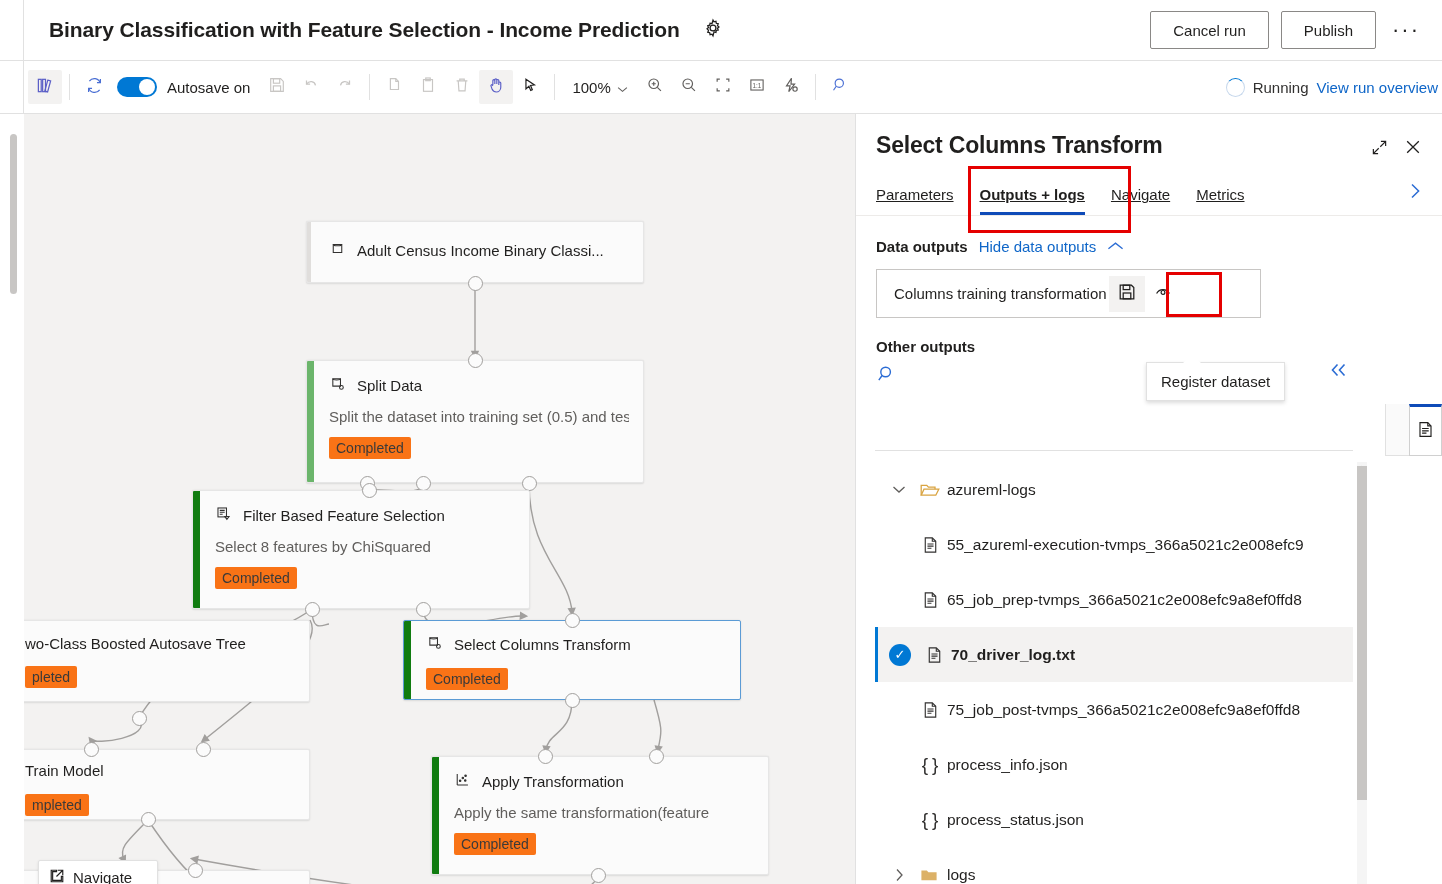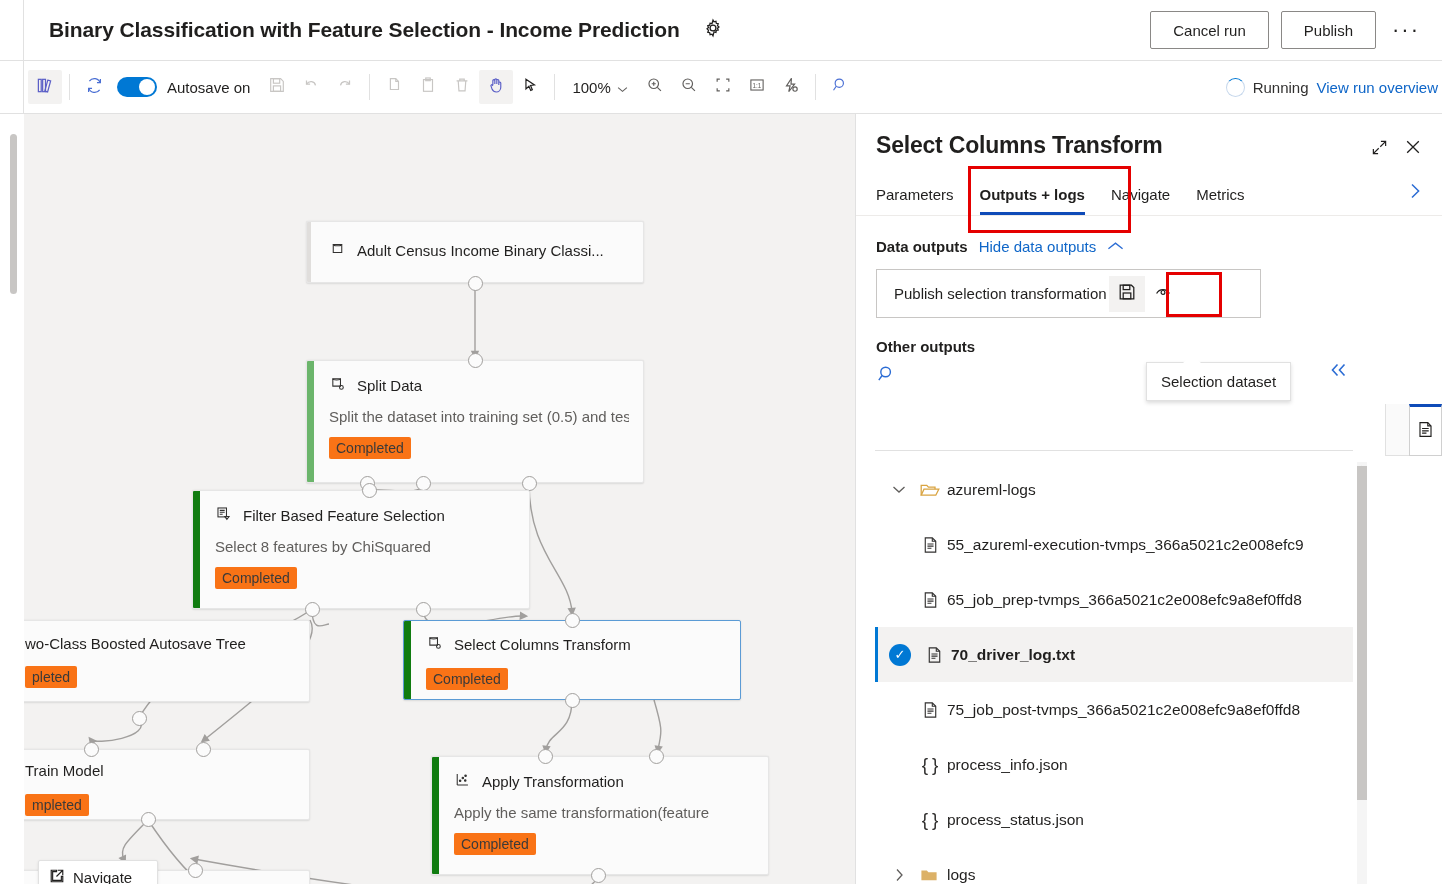--- a/index.html
+++ b/index.html
@@ -130,21 +130,21 @@
   .panel-head { display: flex; align-items: flex-start; padding: 18px 20px 0 20px; }
   .panel-title {
     font-size: 23px; font-weight: 600; color: #201f1e; letter-spacing: -0.2px;
     white-space: nowrap;
   }
   .panel-head-actions { margin-left: auto; display: flex; align-items: center; gap: 16px; padding-top: 6px; }
   .icon-btn { cursor: pointer; display: flex; align-items: center; justify-content: center; }
 
   .tabs {
     display: flex; align-items: flex-end; gap: 0; padding: 0 20px;
-    border-bottom: 1px solid #edebe9; margin-top: 16px; position: relative;
+    border-bottom: 1px solid #edebe9; margin-top: 16px; position: relative; text-decoration: underline;
   }
   .tab {
     font-size: 15px; color: #201f1e; padding: 10px 13px 12px 13px; cursor: pointer;
     position: relative; white-space: nowrap;
   }
   .tab:first-child { padding-left: 0; }
   .tab.active { font-weight: 700; }
   .tab.active::after {
     content: ""; position: absolute; left: 13px; right: 13px; bottom: 0;
     height: 3px; background: #0f4bb8;
@@ -625,21 +625,21 @@
     <div class="section-label">Data outputs</div>
     <div class="hide-link">Hide data outputs</div>
     <div class="chev-up">
       <svg width="17" height="10" viewBox="0 0 18 10" fill="none" stroke="#2b6cd4" stroke-width="1.4">
             <path d="M1.5 8L9 2l7.5 6"></path>
           </svg>
     </div>
   </div>
 
   <div class="data-output-box">
-    <div class="data-output-name">Publish selection transformation</div>
+    <div class="data-output-name">Columns training transformation</div>
     <div class="do-icon hovered" style="margin-left:2px">
       <span>
         <svg width="20" height="20" viewBox="0 0 20 20" fill="none" stroke="#201f1e" stroke-width="1.25">
           <path d="M3.2 3.2h11.2l2.4 2.4v11.2H3.2z"></path>
               <rect x="6.2" y="3.2" width="6.6" height="4.4"></rect>
               <rect x="6.2" y="11" width="7.6" height="5.8"></rect>
         </svg>
       </span>
     </div>
     <div class="do-icon">
@@ -771,15 +771,15 @@
       </svg>
     </div>
     <div class="row-label">logs</div>
   </div>
 </div>
 
 <div class="tree-scroll-track"></div>
 <div class="tree-scroll-up">▲</div>
 <div class="tree-scrollbar"></div>
 
-<div class="tooltip">Selection dataset</div>
+<div class="tooltip">Register dataset</div>
 
 </div>
 
 </body></html>

